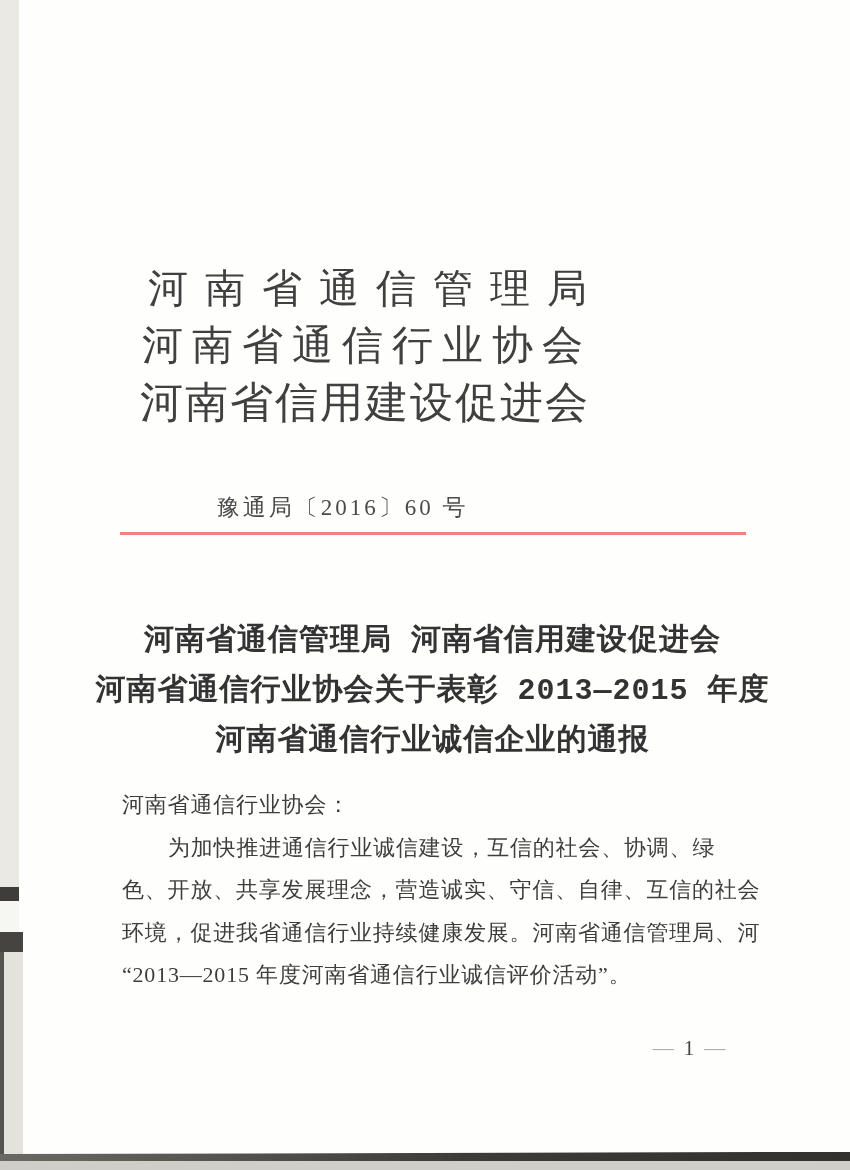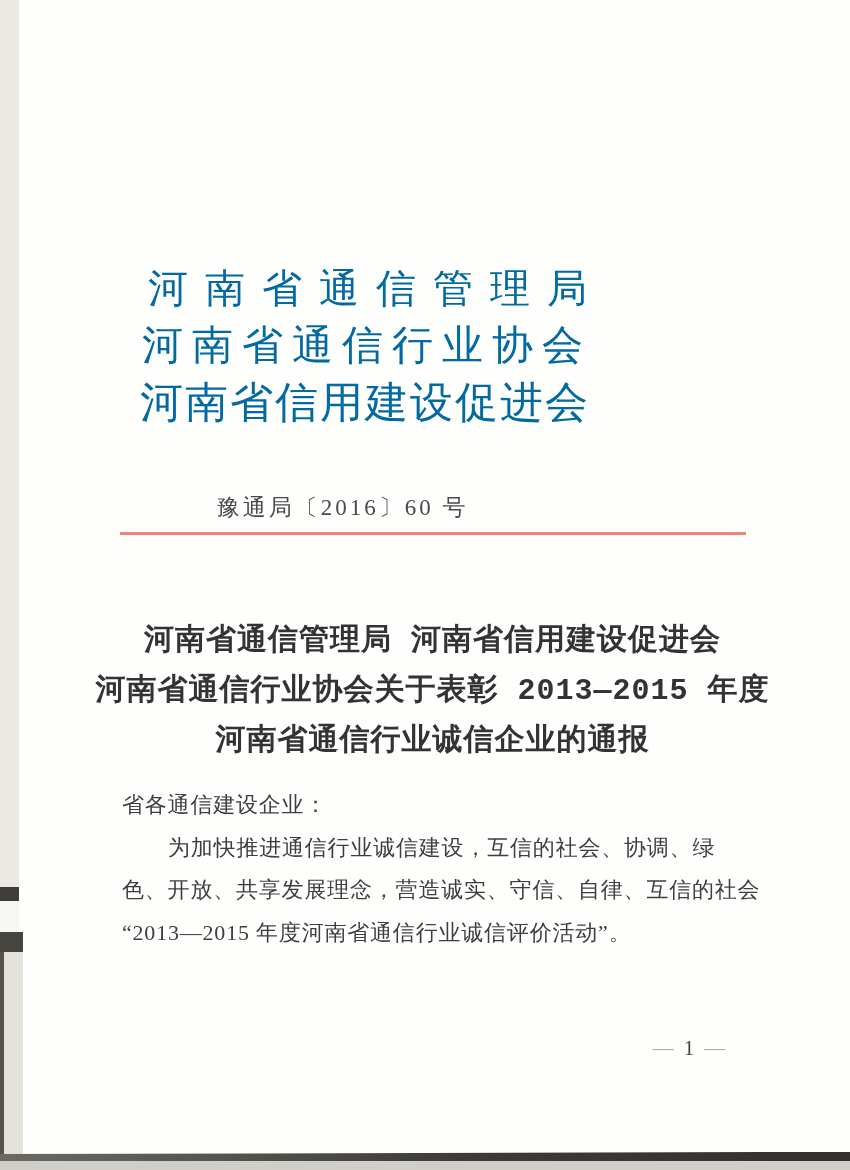--- a/index.html
+++ b/index.html
@@ -55,21 +55,21 @@
   }
   .bottom-gray-band {
     position: absolute; left: 0; top: 1161px;
     width: 850px; height: 9px;
     background: #cfcec8;
   }
 
   
   .org-block { position: absolute; left: 140px; top: 262px; }
   .org-line {
-    color: #0369a1;
+    color: #404040;
     white-space: nowrap;
     font-weight: 500;
   }
   .org-line.l1 { font-size: 40px; letter-spacing: 17px; margin-left: 8px; line-height: 54px; }
   .org-line.l2 { font-size: 43px; letter-spacing: 2px;  line-height: 58px; }
   .org-line.l3 { font-size: 41px; letter-spacing: 9px;  margin-left: 2px; line-height: 58px; }
   .doc-word {
     position: absolute; left: 596px; top: 305px;
     font-size: 74px; font-weight: bold;
     color: #f4695e;
@@ -160,23 +160,24 @@
 
   <div class="red-rule"></div>
 
   <div class="title-block">
     <div class="title-line">河南省通信管理局 河南省信用建设促进会</div>
     <div class="title-line">河南省通信行业协会关于表彰 2013—2015 年度</div>
     <div class="title-line">河南省通信行业诚信企业的通报</div>
   </div>
 
   <div class="body-block">
-    <div class="body-line">省各通信建设企业：</div>
+    <div class="body-line">河南省通信行业协会：</div>
     <div class="body-line indent">为加快推进通信行业诚信建设，互信的社会、协调、绿</div>
     <div class="body-line">色、开放、共享发展理念，营造诚实、守信、自律、互信的社会</div>
+    <div class="body-line">环境，促进我省通信行业持续健康发展。河南省通信管理局、河</div>
     <div class="body-line">“2013—2015 年度河南省通信行业诚信评价活动”。</div>
   </div>
 
   <div class="page-number">
     <span class="dash">—</span><span>1</span><span class="dash">—</span>
   </div>
 
 </div>
 
 </body></html>

